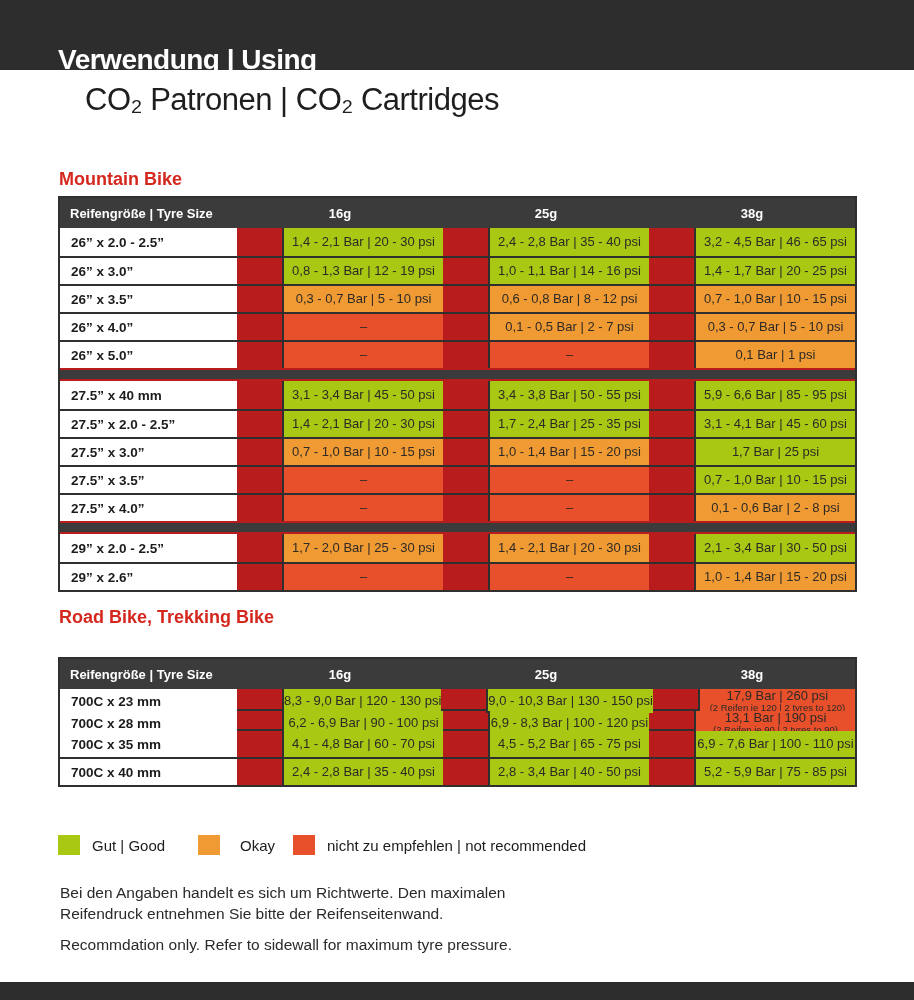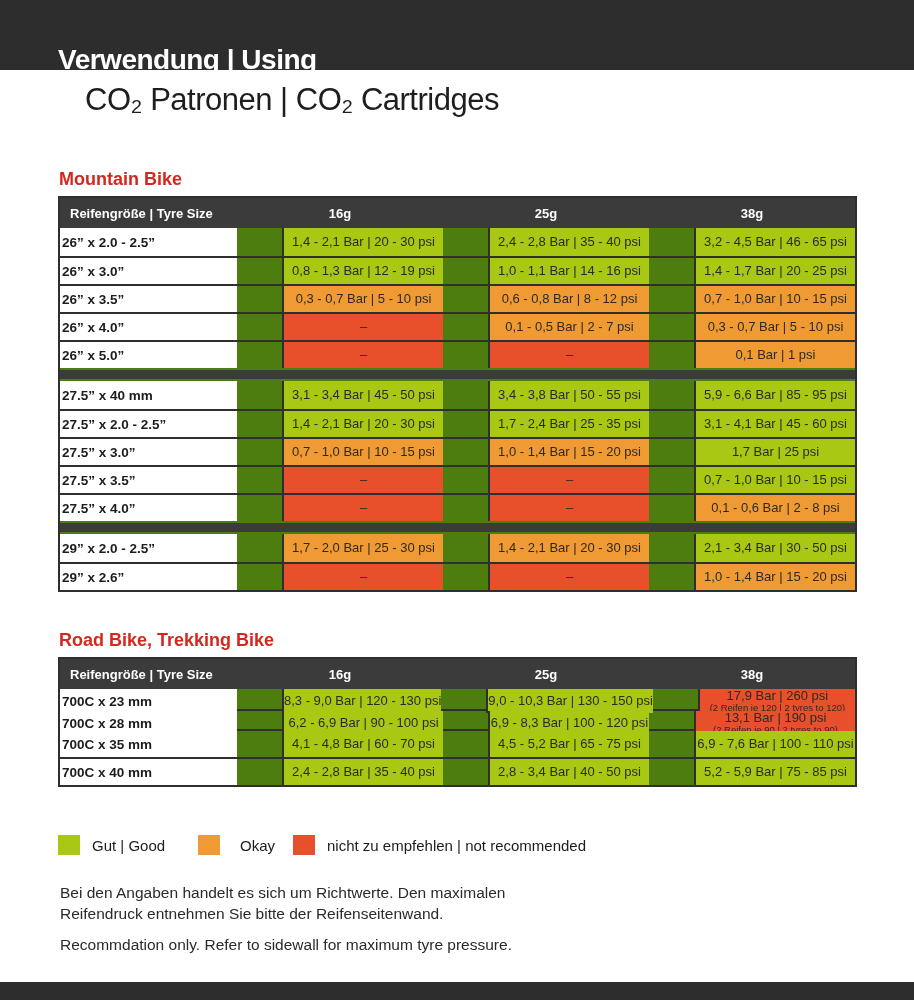--- a/index.html
+++ b/index.html
@@ -31,41 +31,41 @@
   .title2{
     position:absolute;left:85px;top:82px;
     font-size:31px;font-weight:normal;color:#1e1e1e;line-height:36px;letter-spacing:-0.5px;
     white-space:nowrap;
   }
   .sec-title{
     position:absolute;left:59px;
     font-size:18px;font-weight:bold;color:var(--red);line-height:20px;white-space:nowrap;
   }
   #mtb-title{top:169px;}
-  #road-title{top:630px;}
+  #road-title{top:607px;}
   .table{
     position:absolute;left:58px;width:799px;
     border:2px solid var(--line);
-    background:#4d7c0f;
+    background:#b91c1c;
   }
   #table-0{top:196px;}
   #table-1{top:657px;}
   .t-grid{display:grid;grid-template-columns:177px 1fr 1fr 1fr;}
   .thead{height:30px;background:var(--thead);}
   .th{
     color:#ffffff;font-size:13px;font-weight:bold;
     display:flex;align-items:center;justify-content:center;
   }
   .th.first{justify-content:flex-start;padding-left:10px;}
   .t-row{height:28px;}
   .t-row.tall{height:20px;}
   .t-row + .t-row{border-top:2px solid var(--line);}
   .td{display:flex;align-items:center;justify-content:center;}
   .td.label{
-    justify-content:flex-start;padding-left:2px;background:#ffffff;
+    justify-content:flex-start;padding-left:11px;background:#ffffff;
     font-weight:bold;font-size:13.5px;color:#1c1c1c;white-space:nowrap;text-align:right;
   }
   .td.val{
     border-left:2px solid var(--line);
     flex-direction:column;line-height:14px;
     font-size:13px;color:var(--ink);white-space:nowrap;margin-left:45px;
   }
   .td.val .sub{font-size:9.5px;line-height:10px;}
   .td.good{background:var(--good);}
   .td.okay{background:var(--okay);}

